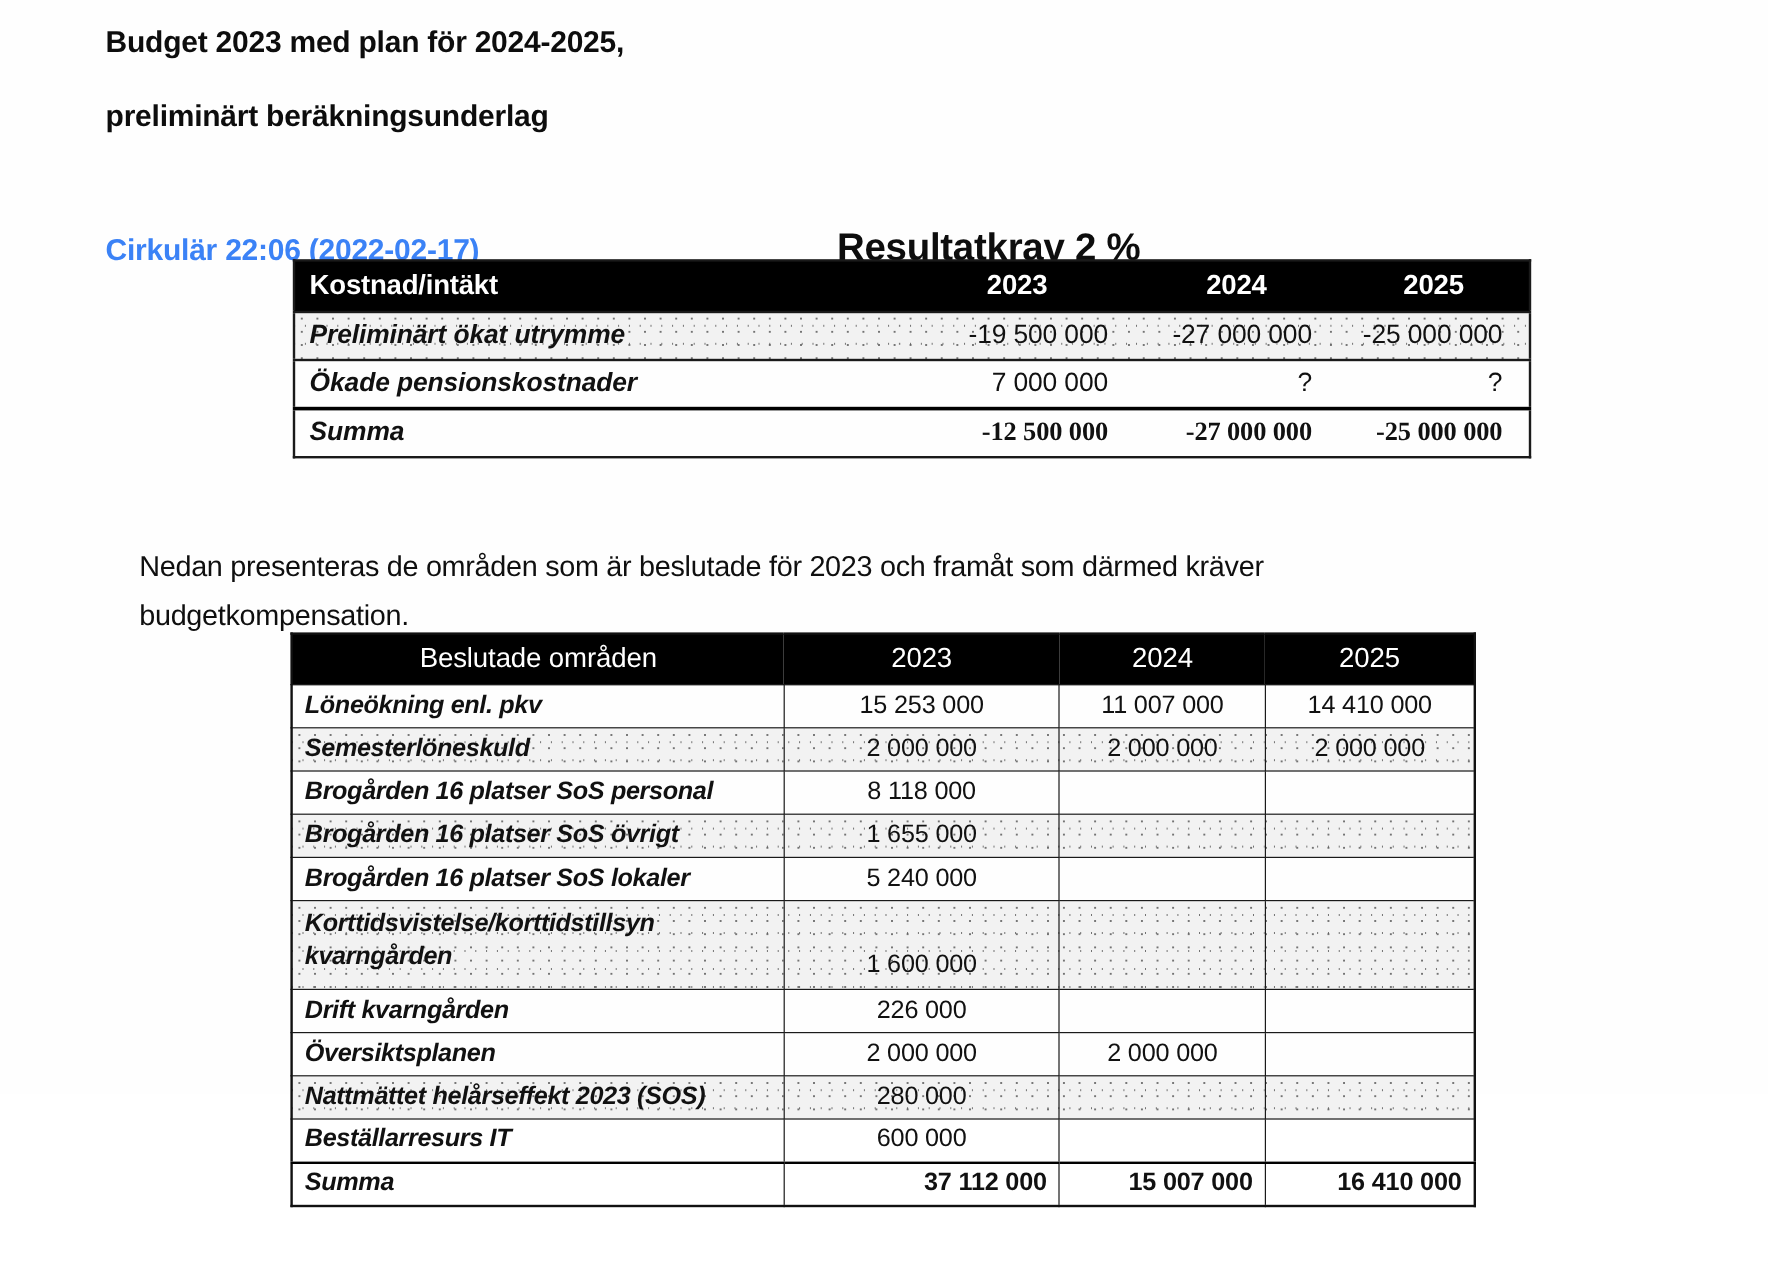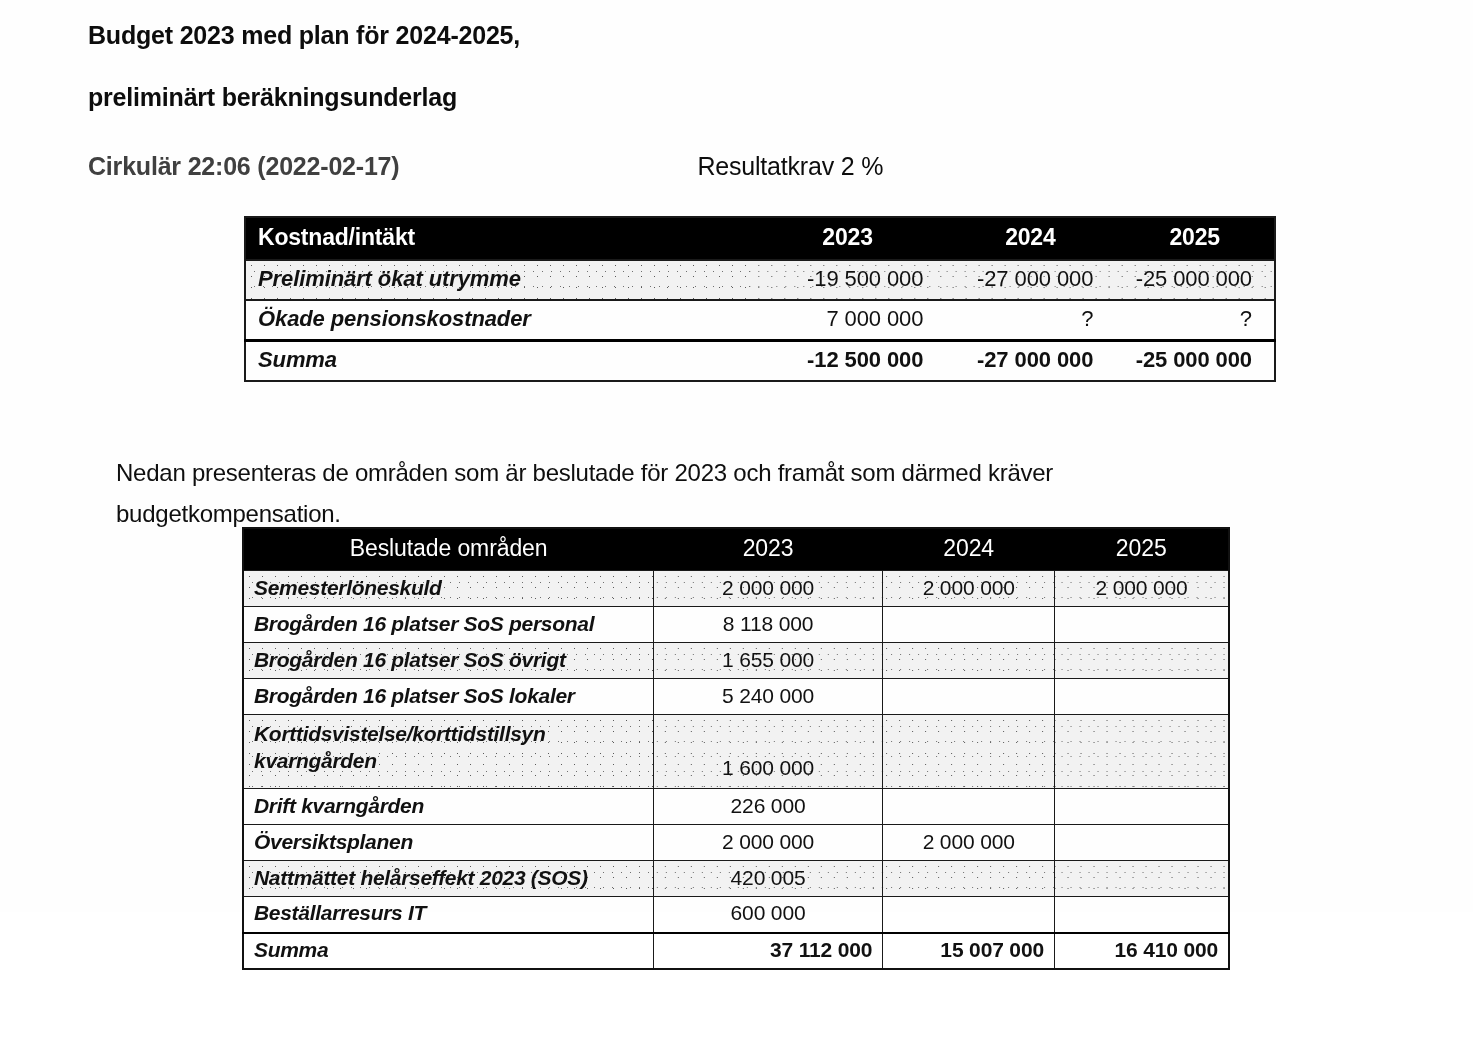--- a/index.html
+++ b/index.html
@@ -45,29 +45,30 @@
     position: absolute;
     left: 88px;
     top: 152px;
     width: 1180px;
     display: flex;
     align-items: baseline;
   }
   .circular-label {
     font-size: 25px;
     font-weight: bold;
-    color: #404040;
+    color: #3b82f6;
     letter-spacing: -0.2px;
   }
   .resultatkrav-label {
-    font-size: 25px;
-    font-weight: normal;
+    font-size: 32px;
+    font-weight: bold;
     color: #0d0d0d;
     margin-left: 298px;
     letter-spacing: -0.2px;
+    margin-top: 36px;
   }
 
   
   .table1-wrap {
     position: absolute;
     left: 244px;
     top: 216px;
     width: 1032px;
   }
   table.budget-table {
@@ -107,21 +108,21 @@
   .table1-wrap tbody td.num {
     text-align: right;
     font-style: normal;
     font-weight: normal;
     padding-right: 22px;
   }
   .table1-wrap tbody tr.total td {
     border-top: 3px solid #000000;
     font-weight: bold;
   }
-  .table1-wrap tbody tr.total td.num { font-weight: bold; }
+  .table1-wrap tbody tr.total td.num { font-weight: bold; font-family: Liberation Serif, serif; }
   .speckle {
     background-color: #f2f2f2;
     background-image:
       radial-gradient(#5a5a5a 0.6px, transparent 0.7px),
       radial-gradient(#707070 0.5px, transparent 0.6px);
     background-size: 13px 11px, 9px 15px;
     background-position: 0 0, 5px 4px;
     border-radius: 16px;
   }
 
@@ -262,20 +263,26 @@
       <thead>
         <tr>
           <th class="lbl">Beslutade områden</th>
           <th class="num">2023</th>
           <th class="num">2024</th>
           <th class="num">2025</th>
         </tr>
       </thead>
       <tbody>
 
+        <tr>
+          <td class="lbl">Löneökning enl. pkv</td>
+          <td class="num">15 253 000</td>
+          <td class="num">11 007 000</td>
+          <td class="num">14 410 000</td>
+        </tr>
 
         <tr class="speckle">
           <td class="lbl">Semesterlöneskuld</td>
           <td class="num">2 000 000</td>
           <td class="num">2 000 000</td>
           <td class="num">2 000 000</td>
         </tr>
 
         <tr>
           <td class="lbl">Brogården 16 platser SoS personal</td>
@@ -317,21 +324,21 @@
 
         <tr>
           <td class="lbl">Översiktsplanen</td>
           <td class="num">2 000 000</td>
           <td class="num">2 000 000</td>
           <td class="num"></td>
         </tr>
 
         <tr class="speckle">
           <td class="lbl">Nattmättet helårseffekt 2023 (SOS)</td>
-          <td class="num">420 005</td>
+          <td class="num">280 000</td>
           <td class="num"></td>
           <td class="num"></td>
         </tr>
 
         <tr>
           <td class="lbl">Beställarresurs IT</td>
           <td class="num">600 000</td>
           <td class="num"></td>
           <td class="num"></td>
         </tr>

